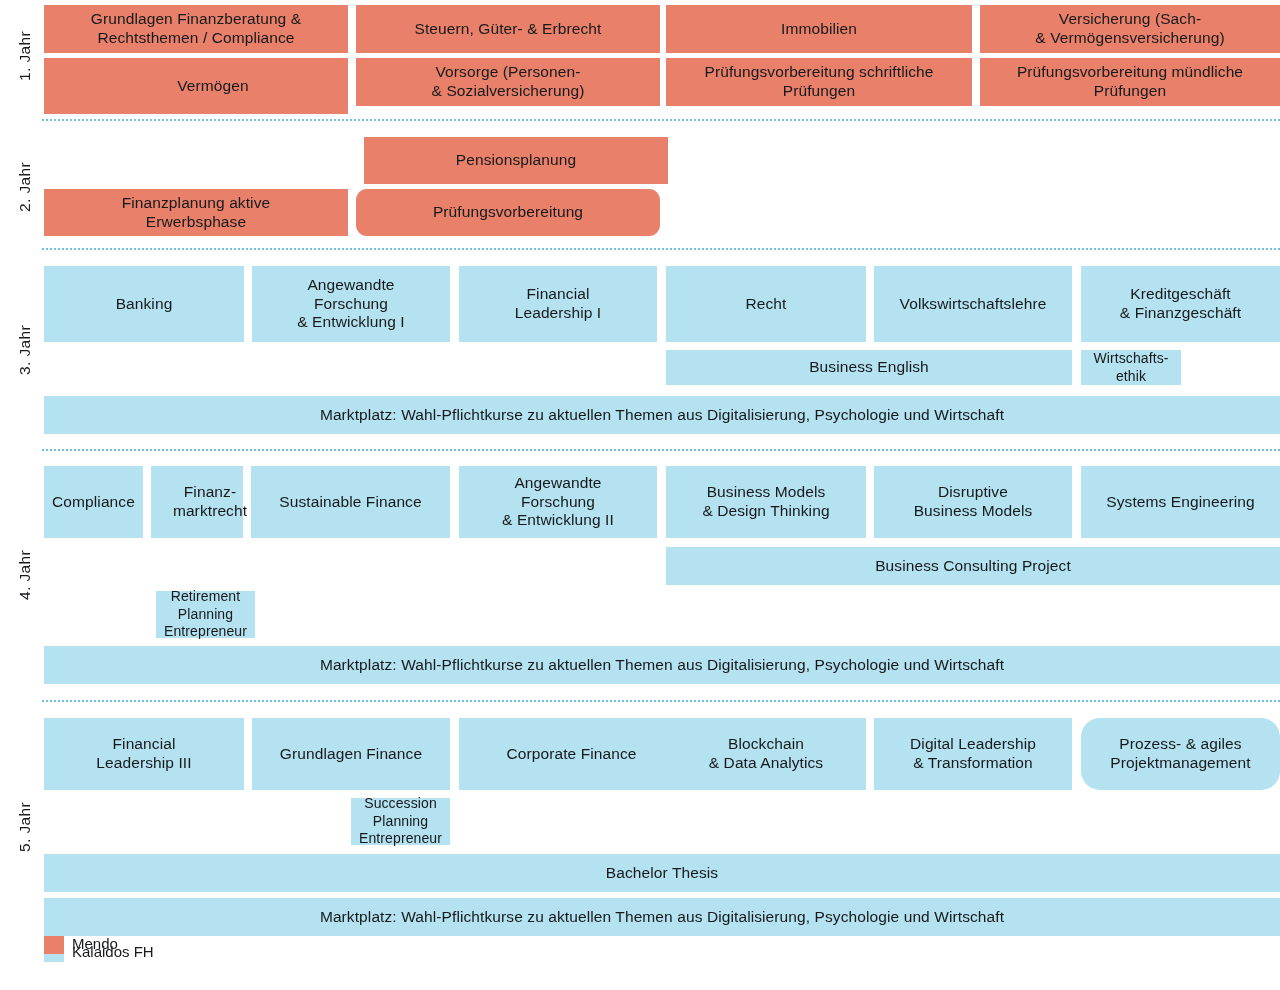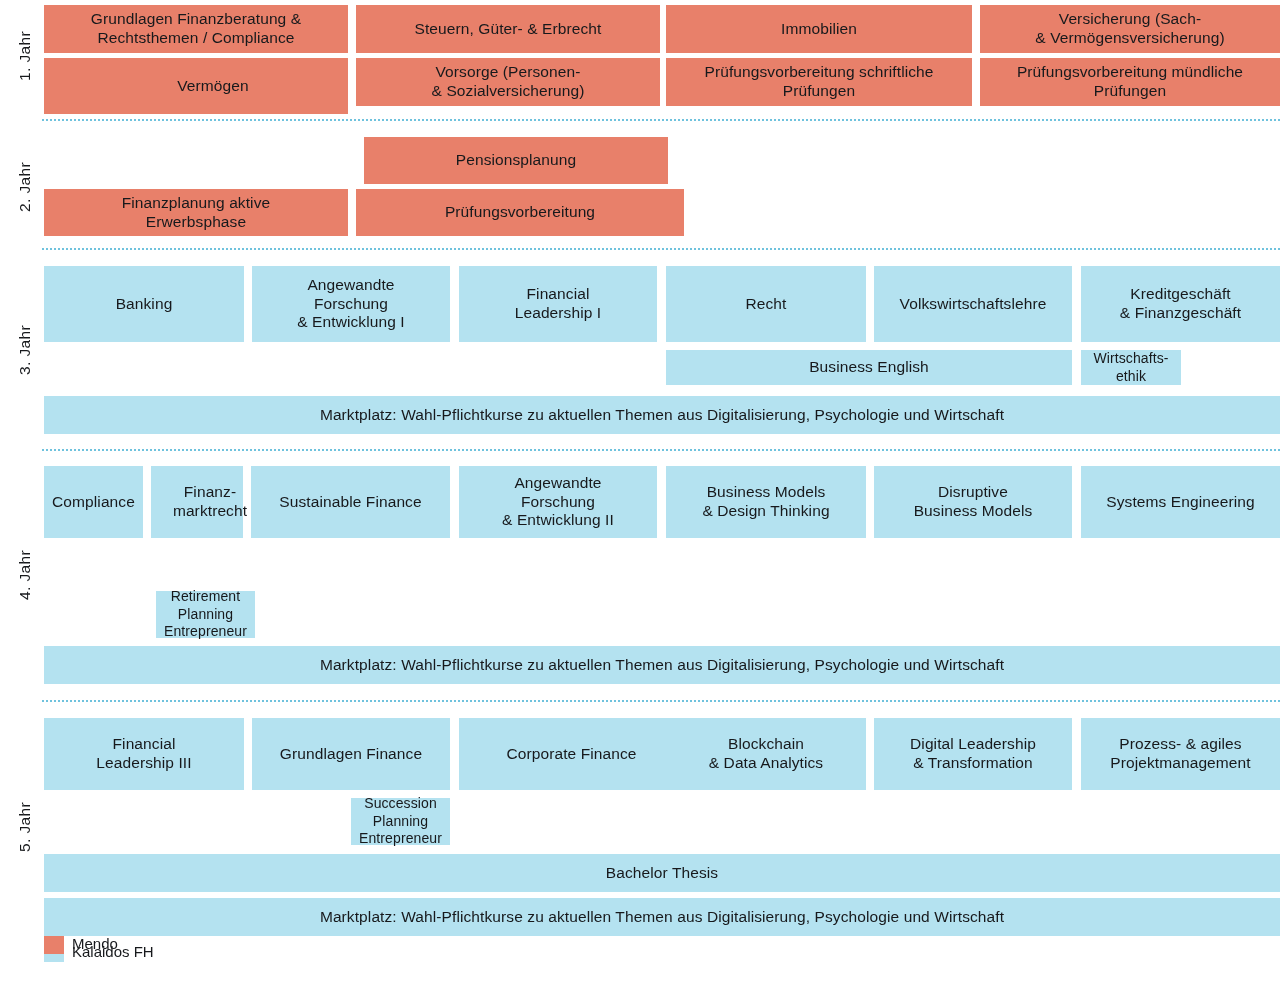--- a/index.html
+++ b/index.html
@@ -89,21 +89,21 @@
     <div class="box red" style="left: 44px; top: 58px; width: 304px; height: 56px; padding-left: 40px;">Vermögen</div>
     <div class="box red" style="left: 356px; top: 58px; width: 304px; height: 48px;">Vorsorge (Personen-
 &amp; Sozialversicherung)</div>
     <div class="box red" style="left: 666px; top: 58px; width: 306px; height: 48px;">Prüfungsvorbereitung schriftliche
 Prüfungen</div>
     <div class="box red" style="left: 980px; top: 58px; width: 300px; height: 48px;">Prüfungsvorbereitung mündliche
 Prüfungen</div>
     <div class="box red" style="left: 356px; top: 137px; width: 304px; height: 47px; margin-left: 8px;">Pensionsplanung</div>
     <div class="box red" style="left: 44px; top: 189px; width: 304px; height: 47px;">Finanzplanung aktive
 Erwerbsphase</div>
-    <div class="box red" style="left: 356px; top: 189px; width: 328px; height: 47px;">Prüfungsvorbereitung</div>
+    <div class="box red" style="left: 356px; top: 189px; width: 304px; height: 47px; border-radius: 11px;">Prüfungsvorbereitung</div>
     <div class="box blue" style="left: 44px; top: 266px; width: 200px; height: 76px;">Banking</div>
     <div class="box blue" style="left: 252px; top: 266px; width: 198px; height: 76px;">Angewandte
 Forschung
 &amp; Entwicklung I</div>
     <div class="box blue" style="left: 459px; top: 266px; width: 198px; height: 76px;">Financial
 Leadership I</div>
     <div class="box blue" style="left: 666px; top: 266px; width: 200px; height: 76px;">Recht</div>
     <div class="box blue" style="left: 874px; top: 266px; width: 198px; height: 76px;">Volkswirtschaftslehre</div>
     <div class="box blue" style="left: 1081px; top: 266px; width: 199px; height: 76px;">Kreditgeschäft
 &amp; Finanzgeschäft</div>
@@ -116,33 +116,34 @@
 marktrecht</div>
     <div class="box blue" style="left: 251px; top: 466px; width: 199px; height: 72px;">Sustainable Finance</div>
     <div class="box blue" style="left: 459px; top: 466px; width: 198px; height: 72px;">Angewandte
 Forschung
 &amp; Entwicklung II</div>
     <div class="box blue" style="left: 666px; top: 466px; width: 200px; height: 72px;">Business Models
 &amp; Design Thinking</div>
     <div class="box blue" style="left: 874px; top: 466px; width: 198px; height: 72px;">Disruptive
 Business Models</div>
     <div class="box blue" style="left: 1081px; top: 466px; width: 199px; height: 72px;">Systems Engineering</div>
+    <div class="box blue" style="left: 666px; top: 547px; width: 614px; height: 38px;">Business Consulting Project</div>
     <div class="box blue small" style="left: 156px; top: 591px; width: 99px; height: 47px;">Retirement
 Planning
 Entrepreneur</div>
     <div class="box blue" style="left: 44px; top: 646px; width: 1236px; height: 38px;">Marktplatz: Wahl-Pflichtkurse zu aktuellen Themen aus Digitalisierung, Psychologie und Wirtschaft</div>
     <div class="box blue" style="left: 44px; top: 718px; width: 200px; height: 72px;">Financial
 Leadership III</div>
     <div class="box blue" style="left: 252px; top: 718px; width: 198px; height: 72px;">Grundlagen Finance</div>
     <div class="box blue" style="left: 459px; top: 718px; width: 225px; height: 72px;">Corporate Finance</div>
     <div class="box blue" style="left: 666px; top: 718px; width: 200px; height: 72px;">Blockchain
 &amp; Data Analytics</div>
     <div class="box blue" style="left: 874px; top: 718px; width: 198px; height: 72px;">Digital Leadership
 &amp; Transformation</div>
-    <div class="box blue" style="left: 1081px; top: 718px; width: 199px; height: 72px;">Prozess- &amp; agiles
+    <div class="box blue" style="left: 1081px; top: 718px; width: 199px; height: 72px; border-radius: 19px;">Prozess- &amp; agiles
 Projektmanagement</div>
     <div class="box blue small" style="left: 351px; top: 798px; width: 99px; height: 47px;">Succession
 Planning
 Entrepreneur</div>
     <div class="box blue" style="left: 44px; top: 854px; width: 1236px; height: 38px;">Bachelor Thesis</div>
     <div class="box blue" style="left: 44px; top: 898px; width: 1236px; height: 38px;">Marktplatz: Wahl-Pflichtkurse zu aktuellen Themen aus Digitalisierung, Psychologie und Wirtschaft</div>
     <div class="legend" style="left: 44px; top: 944px;">
       <span class="swatch blue"></span>
       <span class="lbl">Kalaidos FH</span>
     </div>

